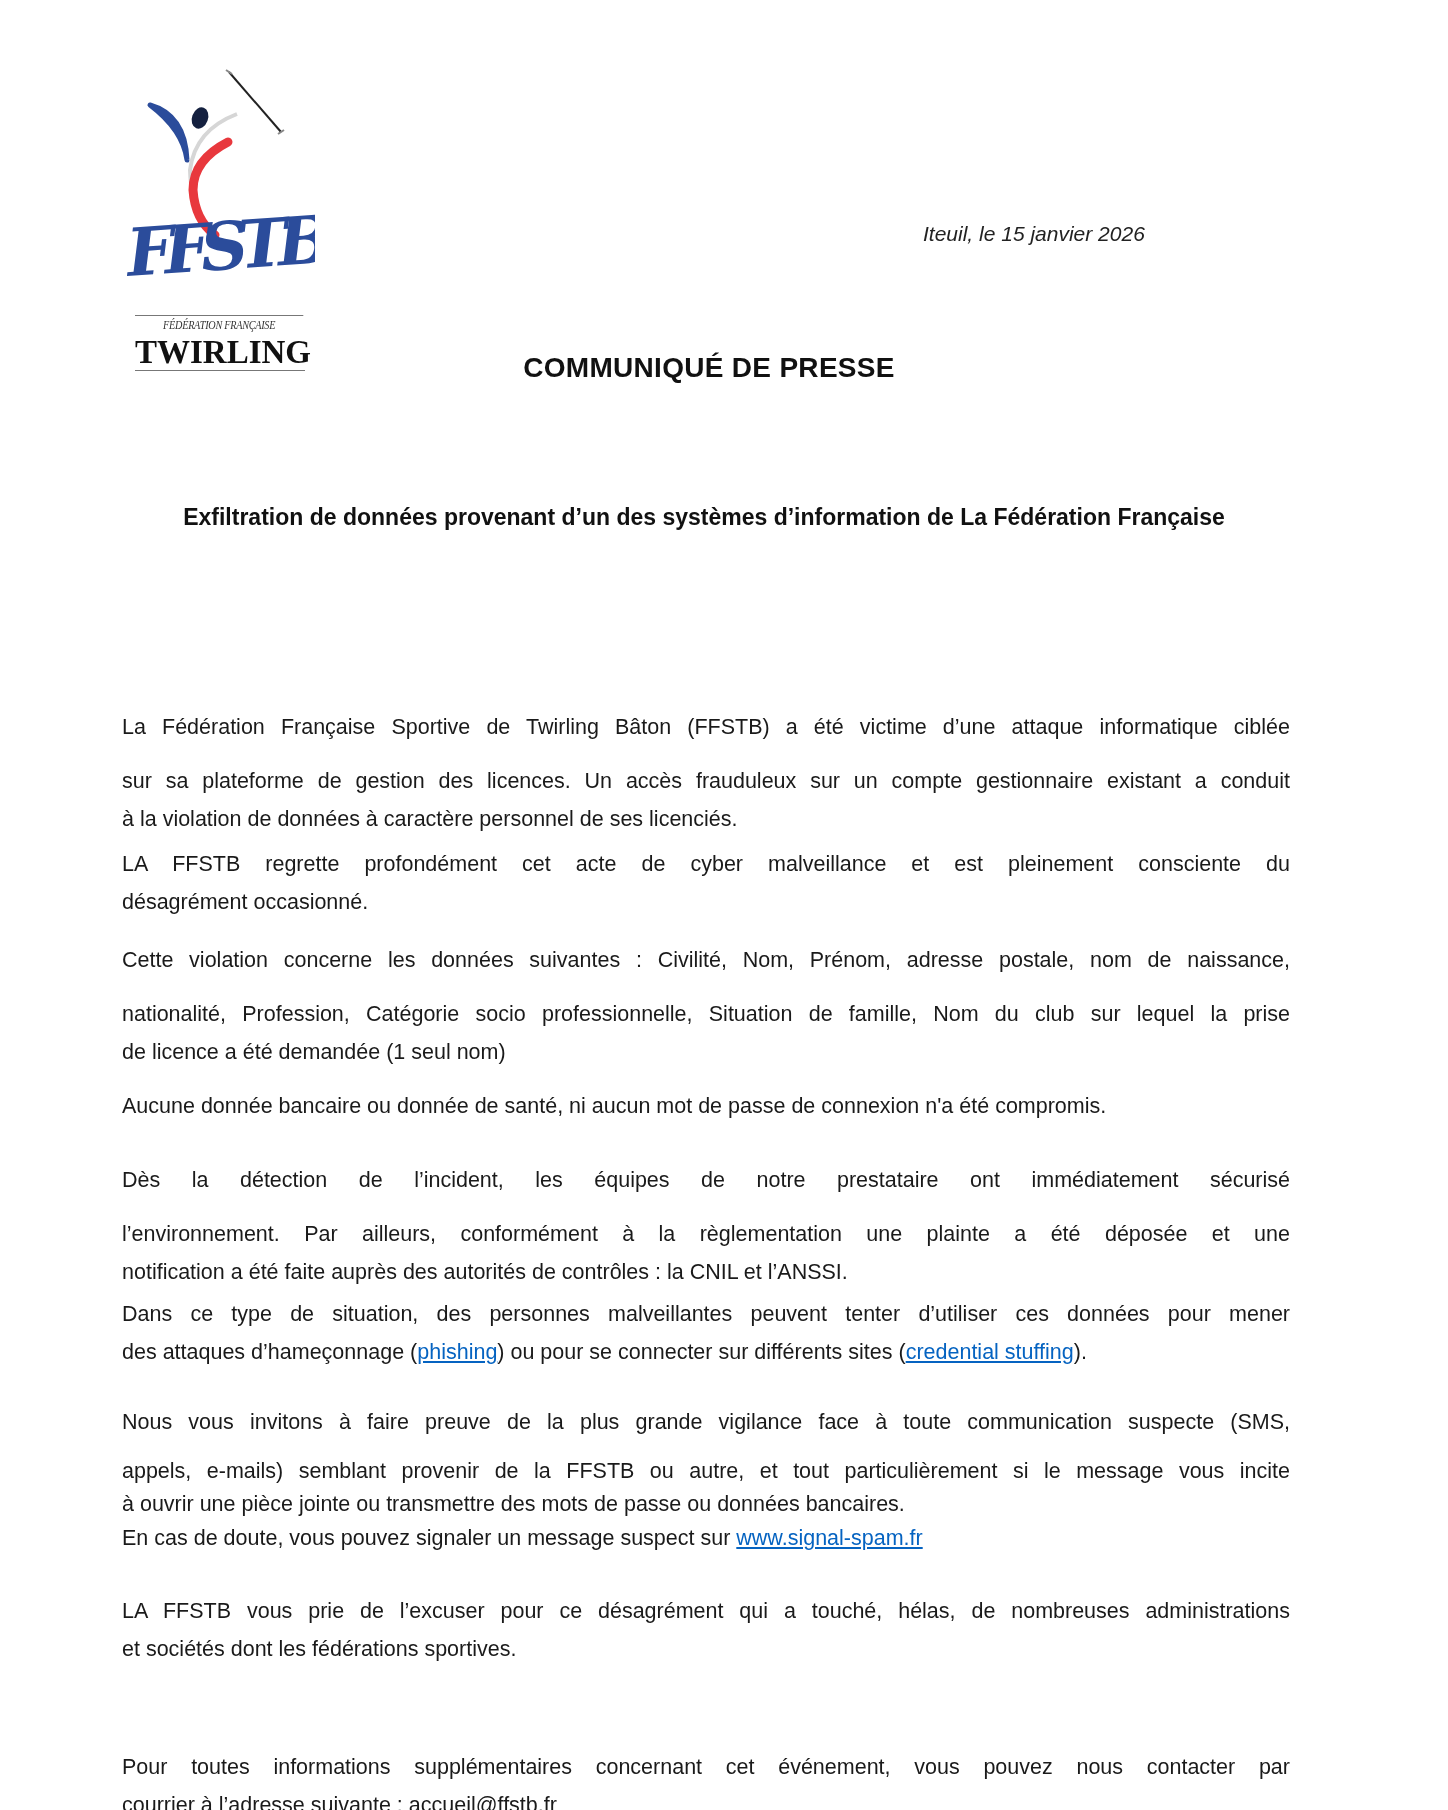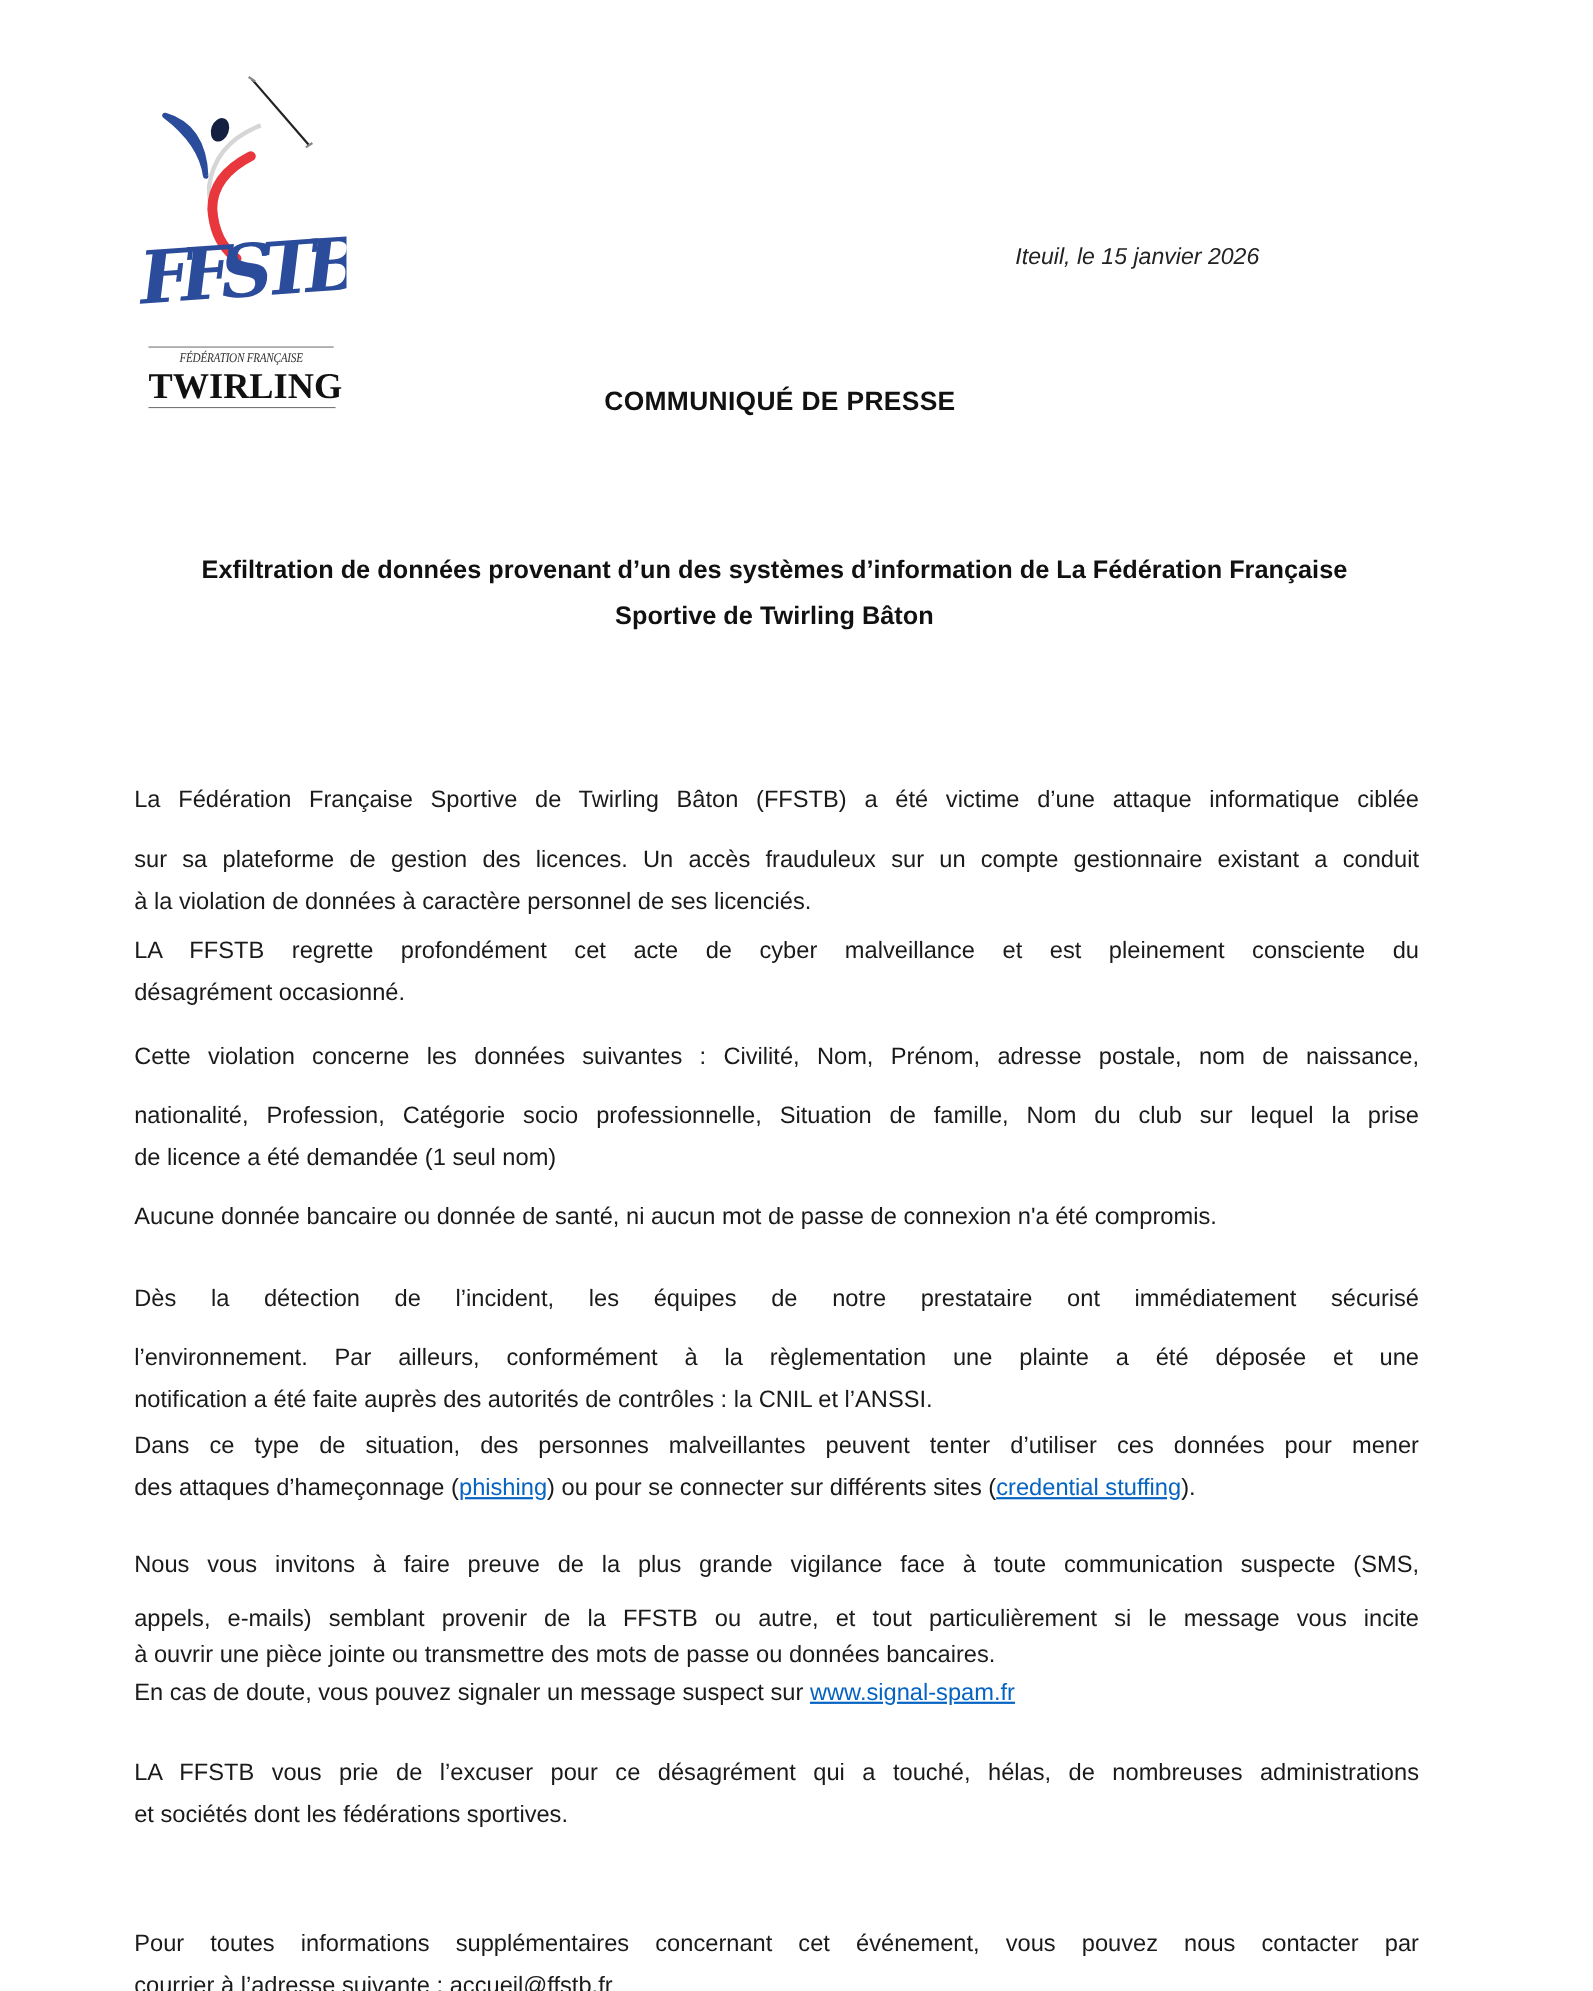--- a/index.html
+++ b/index.html
@@ -8,21 +8,21 @@
   .logo { position: absolute; left: 125px; top: 60px; width: 190px; height: 320px; }
   .logo svg { width: 190px; height: 260px; display: block; }
   .logo .fed { position: absolute; left: 10px; top: 255px; width: 168px; border-top: 1.5px solid #777;
                font-family: "Liberation Serif", serif; font-style: italic; font-size: 12px; color: #333;
                text-align: center; padding-top: 2px; letter-spacing: -0.3px; transform: scaleX(0.85); transform-origin: left; width: 198px; }
   .logo .twirling { position: absolute; left: 10px; top: 274px; width: 170px; text-align: center;
                font-family: "Liberation Serif", serif; font-weight: bold; font-size: 33px; color: #111;
                letter-spacing: 0px; border-bottom: 1.5px solid #777; line-height: 36px; }
   .date { position: absolute; left: 923px; top: 222px; font-style: italic; font-size: 21px; color: #222; }
   .title { position: absolute; left: 0; width: 1418px; top: 352px; text-align: center; font-weight: bold;
-           font-size: 24px; color: #111; letter-spacing: 0.3px; }
+           font-size: 28px; color: #111; letter-spacing: 0.3px; }
   .subtitle { position: absolute; left: 95px; width: 1218px; top: 496px; text-align: center; font-weight: bold;
               font-size: 23px; line-height: 42px; color: #111; }
   .subtitle .ln { display: block; }
   .body { position: absolute; left: 122px; width: 1168px; top: 0; font-size: 21.5px; color: #1a1a1a; }
   .para { position: absolute; left: 0; width: 1168px; line-height: 38px; }
   .para.tight { line-height: 33px; }
   .ln { display: block; white-space: nowrap; }
   .ln.j { text-align: justify; text-align-last: justify; white-space: normal; margin-top: 16px; }
   .link { color: #0563C1; text-decoration: underline; }
 </style>
@@ -49,21 +49,20 @@
   <div class="fed">FÉDÉRATION FRANÇAISE</div>
   <div class="twirling">TWIRLING</div>
 </div>
 
 <div class="date">Iteuil, le 15 janvier 2026</div>
 
 <div class="title">COMMUNIQUÉ DE PRESSE</div>
 
 <div class="subtitle">
   <span class="ln">Exfiltration de données provenant d’un des systèmes d’information de La Fédération Française</span>
-  <span class="ln">Sportive de Twirling Bâton</span>
 </div>
 
 <div class="body">
 
   <div class="para" style="top:692px;">
     <span class="ln j">La Fédération Française Sportive de Twirling Bâton (FFSTB) a été victime d’une attaque informatique ciblée</span>
     <span class="ln j">sur sa plateforme de gestion des licences. Un accès frauduleux sur un compte gestionnaire existant a conduit</span>
     <span class="ln">à la violation de données à caractère personnel de ses licenciés.</span>
   </div>
 

